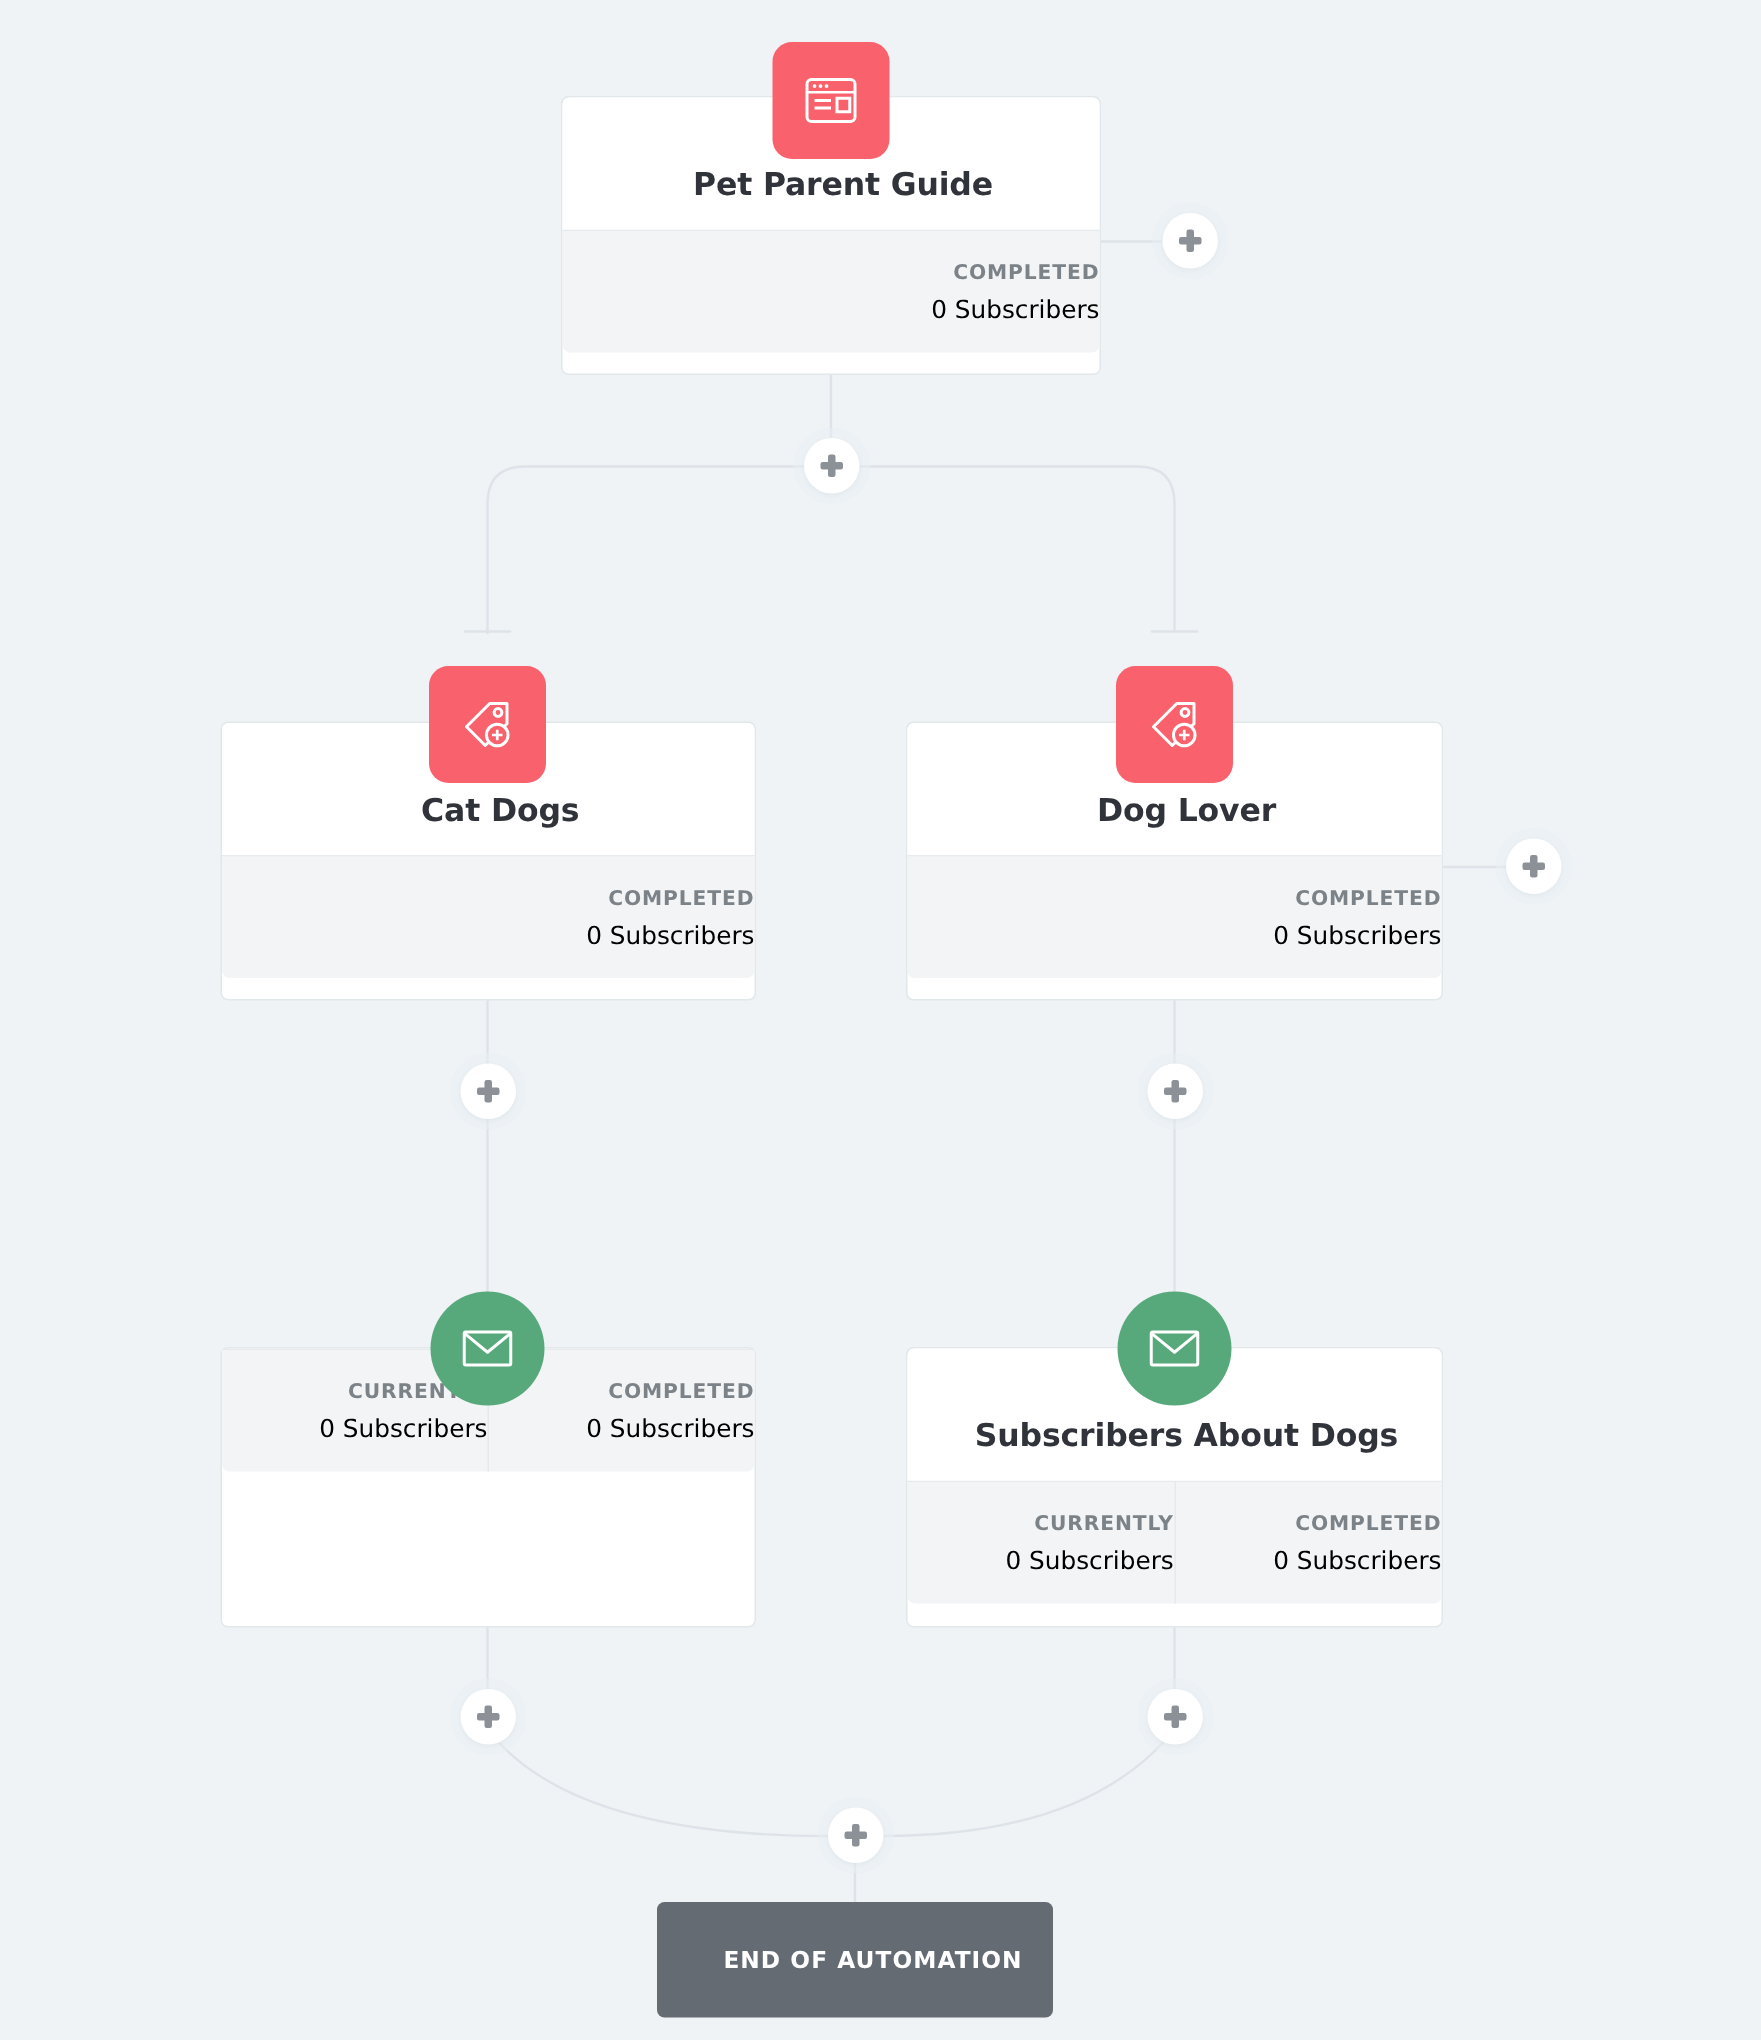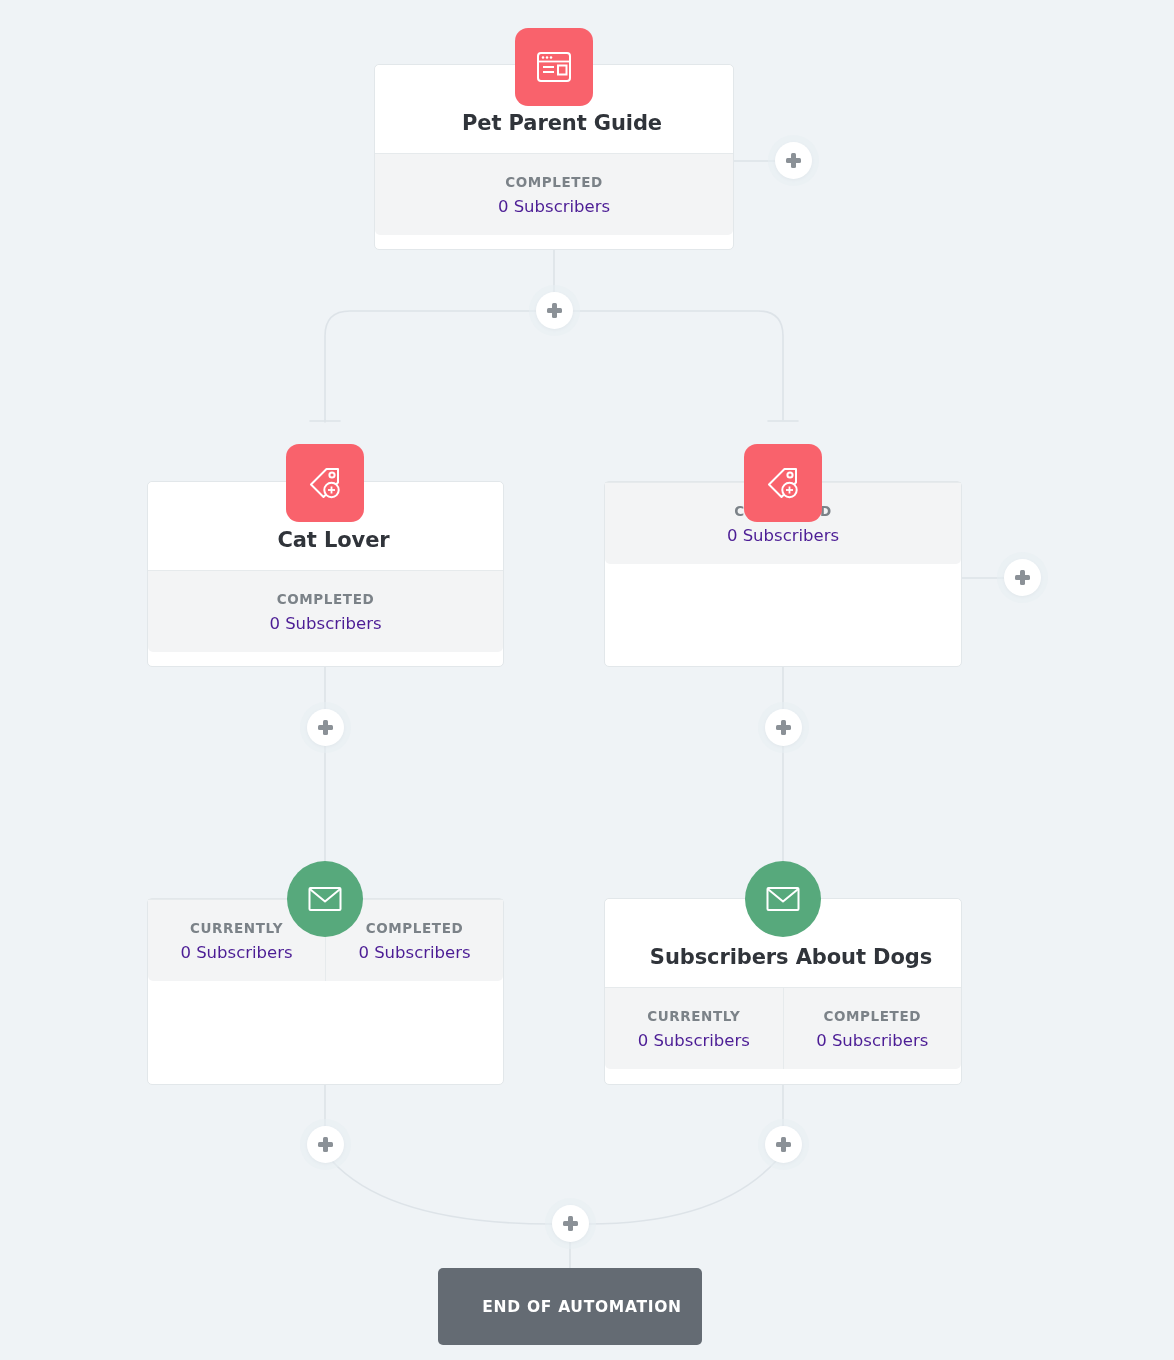--- a/index.html
+++ b/index.html
@@ -64,39 +64,39 @@
     background: #f3f4f5;
     border-top: 1px solid #e6eaec;
     border-radius: 0 0 5px 5px;
     height: 82px;
   }
 
   .stat {
     flex: 1 1 0;
     display: flex;
     flex-direction: column;
-    align-items: center;
+    align-items: flex-end;
     justify-content: center;
     gap: 7px;
   }
 
   .stat + .stat { border-left: 1px solid #e6eaec; }
 
   .stat-label {
     font-size: 13.5px;
     font-weight: 700;
     letter-spacing: 0.6px;
     color: #7b8288;
     text-transform: uppercase;
   }
 
   .stat-value {
     font-size: 16.5px;
     font-weight: 400;
-    color: #4c1d95;
+    color: #000000;
   }
 
   
   .badge {
     position: absolute;
     z-index: 4;
     display: flex;
     align-items: center;
     justify-content: center;
   }
@@ -237,21 +237,21 @@
         <circle cx="25" cy="10" r="2.6" fill="none" stroke="#ffffff" stroke-width="2"></circle>
         <circle cx="24.5" cy="25" r="7.2" fill="#f9626c" stroke="#ffffff" stroke-width="2"></circle>
         <line x1="21" y1="25" x2="28" y2="25" stroke="#ffffff" stroke-width="1.8"></line>
         <line x1="24.5" y1="21.5" x2="24.5" y2="28.5" stroke="#ffffff" stroke-width="1.8"></line>
       </svg>
     </span>
   </div>
 
   <div class="card" style="left:147px; top:481px; width:357px; height:186px;">
     <div class="card-head">
-      <div class="card-title">Cat Lover</div>
+      <div class="card-title">Cat Dogs</div>
     </div>
     <div class="card-stats">
       <div class="stat">
         <div class="stat-label">COMPLETED</div>
         <div class="stat-value">0 Subscribers</div>
       </div>
     </div>
   </div>
 
   <div class="badge badge-square" style="left:744px; top:444px;">
@@ -260,20 +260,23 @@
         <path d="M31,4 L19.5,4 L4,19.5 L16.5,32 L31,17.5 Z" fill="none" stroke="#ffffff" stroke-width="2" stroke-linejoin="round"></path>
         <circle cx="25" cy="10" r="2.6" fill="none" stroke="#ffffff" stroke-width="2"></circle>
         <circle cx="24.5" cy="25" r="7.2" fill="#f9626c" stroke="#ffffff" stroke-width="2"></circle>
         <line x1="21" y1="25" x2="28" y2="25" stroke="#ffffff" stroke-width="1.8"></line>
         <line x1="24.5" y1="21.5" x2="24.5" y2="28.5" stroke="#ffffff" stroke-width="1.8"></line>
       </svg>
     </span>
   </div>
 
   <div class="card" style="left:604px; top:481px; width:358px; height:186px;">
+    <div class="card-head">
+      <div class="card-title">Dog Lover</div>
+    </div>
     <div class="card-stats">
       <div class="stat">
         <div class="stat-label">COMPLETED</div>
         <div class="stat-value">0 Subscribers</div>
       </div>
     </div>
   </div>
 
   <button class="plus" style="left:1004px; top:559px;"></button>
 

